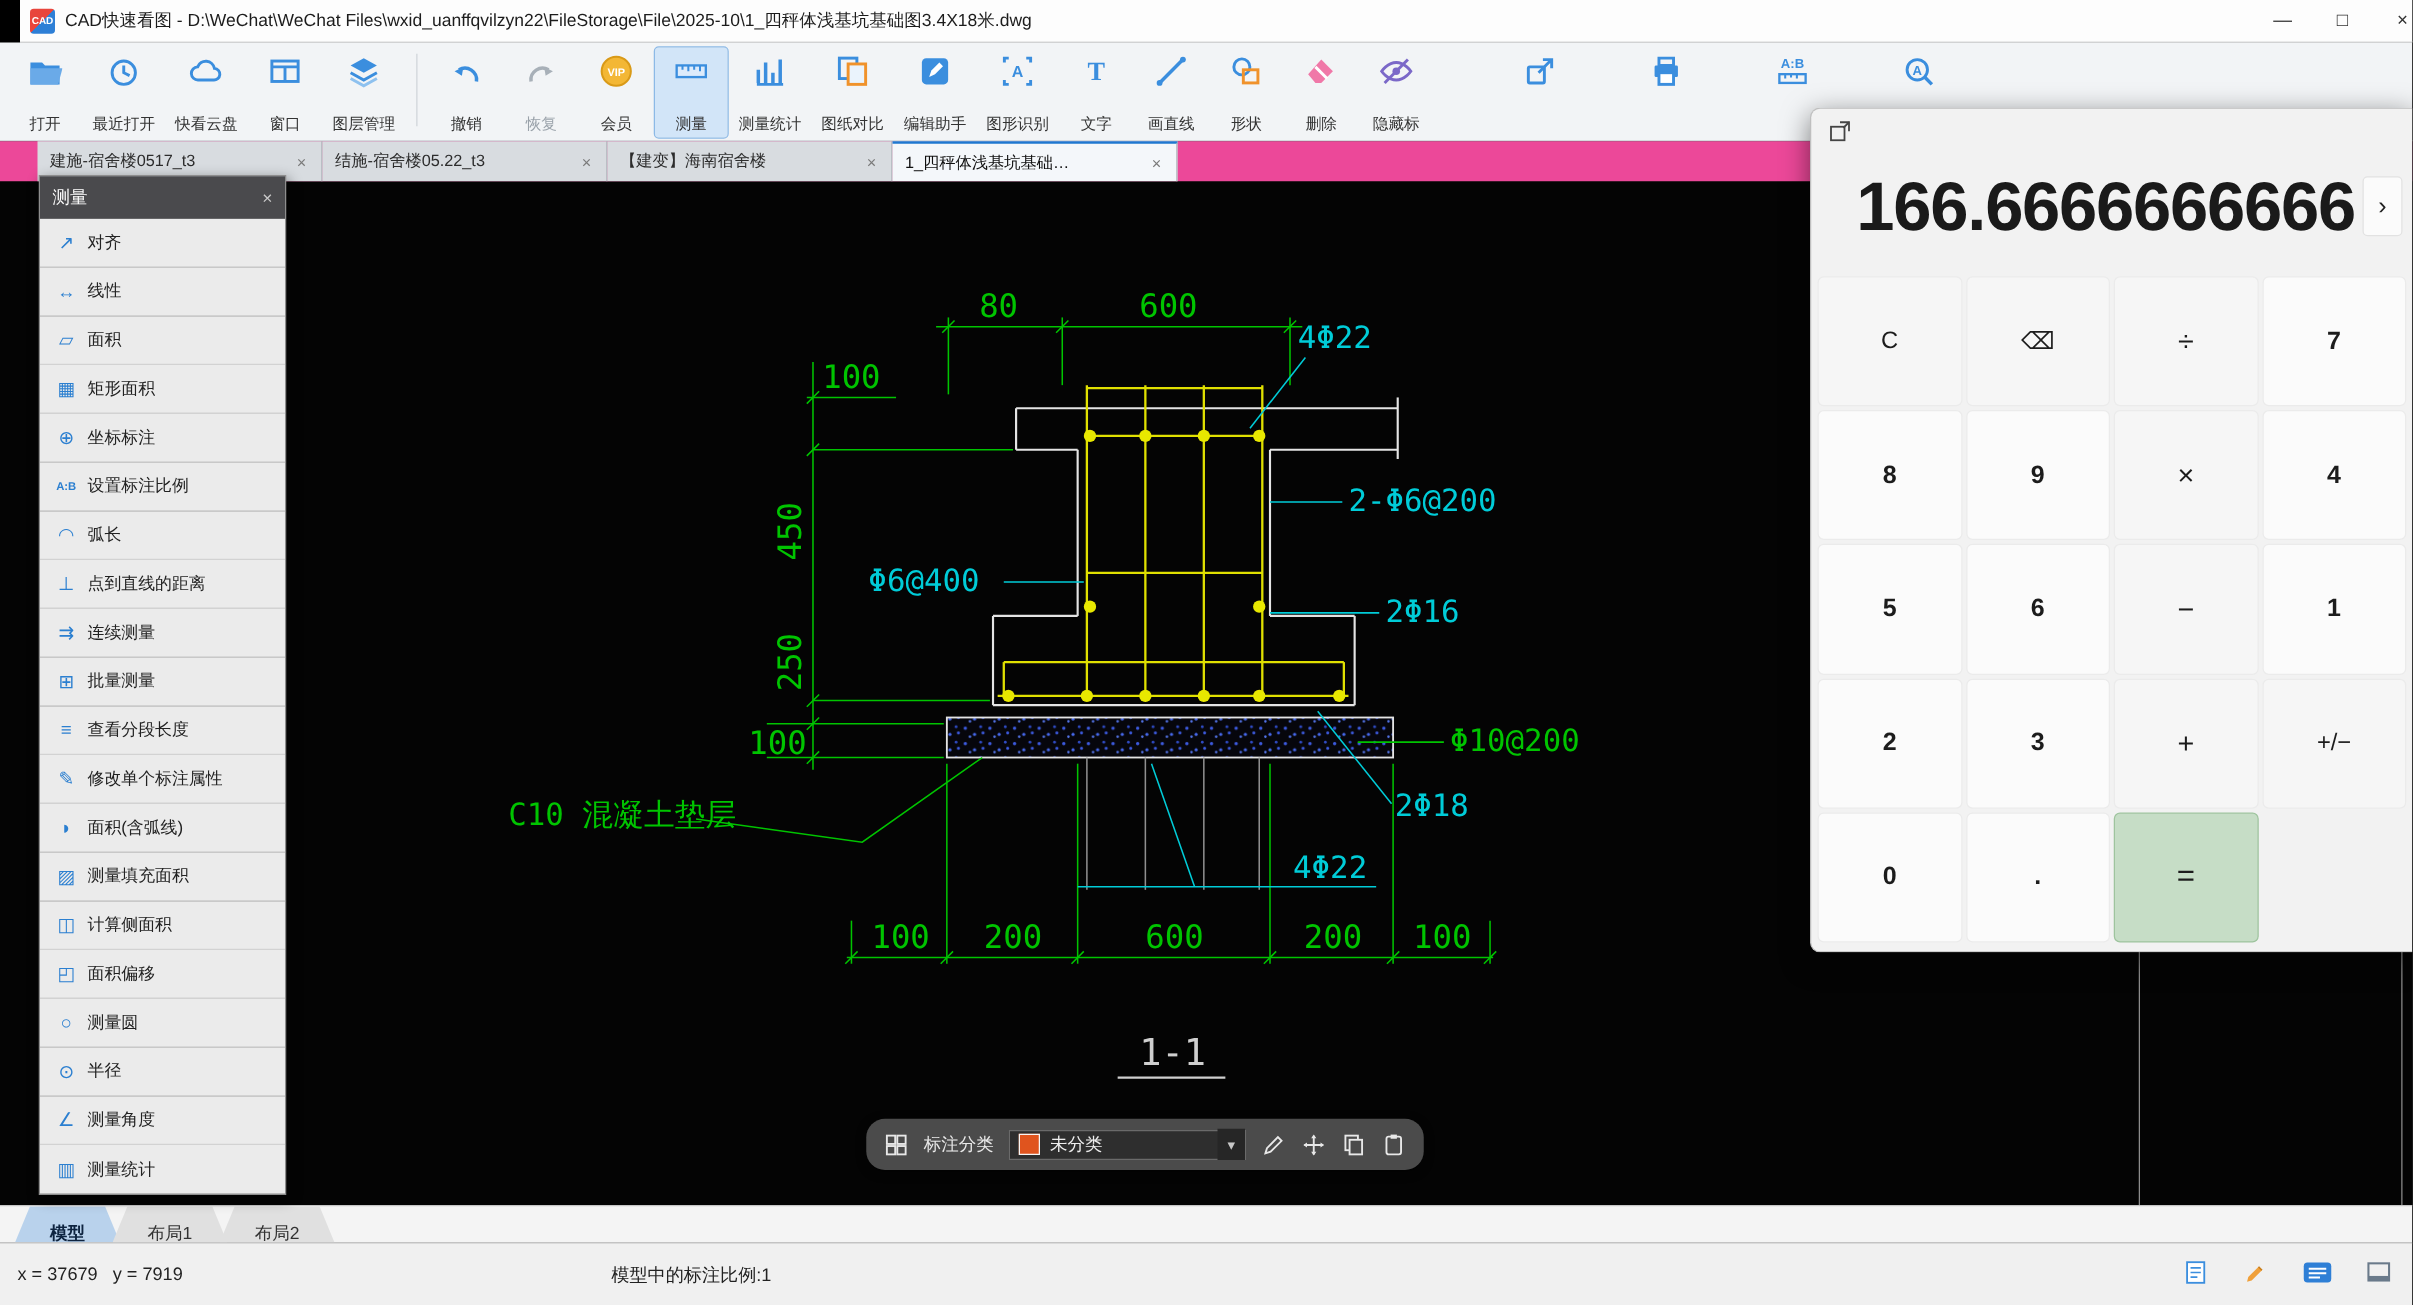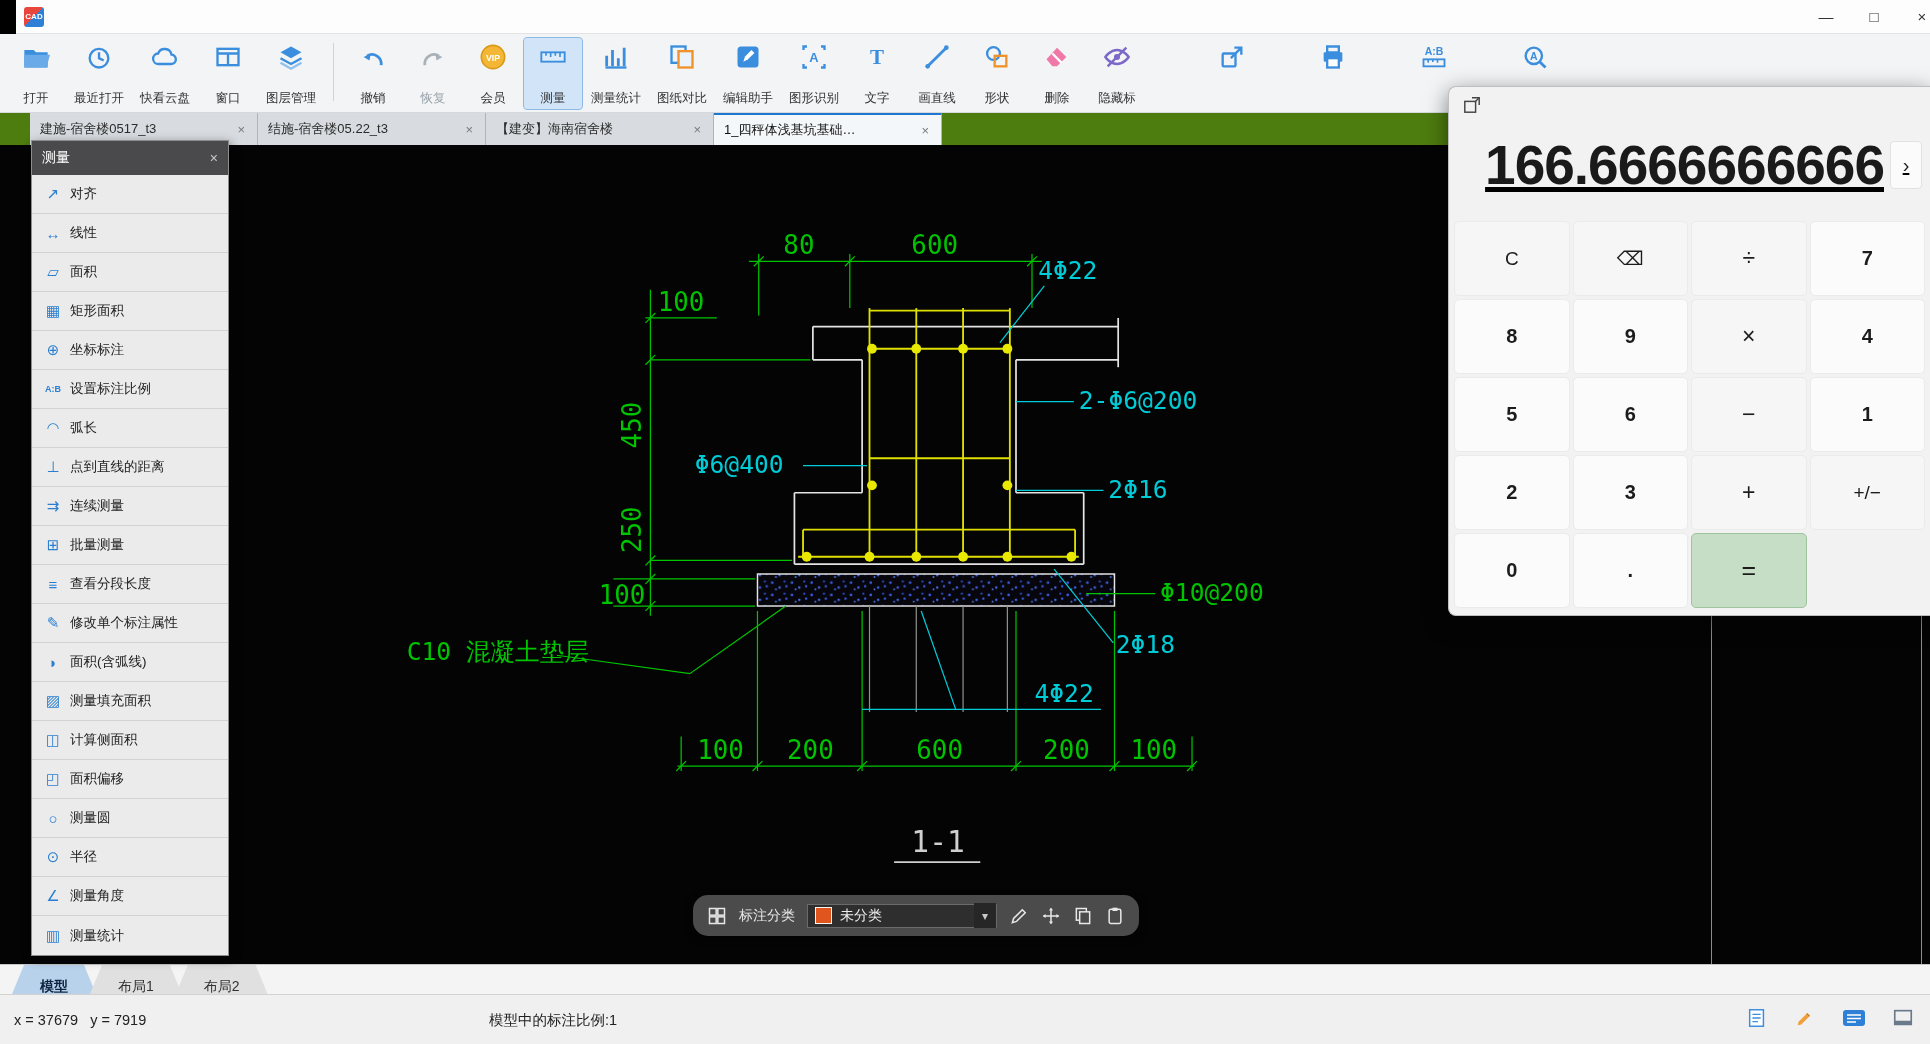--- a/index.html
+++ b/index.html
@@ -23,21 +23,21 @@
   .tb-item{display:flex;flex-direction:column;align-items:center;padding:5px 7px 2px;margin:1px;
            border-radius:3px;min-width:44px;}
   .tb-item .lbl{font-size:12.5px;color:#333;margin-top:15px;white-space:nowrap;}
   .tb-item.selected{background:#d2e5f8;outline:1px solid #8cb9e6;}
   .tb-item.disabled .lbl{color:#9aa2aa;}
   .tb-sep{width:1px;height:58px;background:#cfd4d9;margin:6px 9px 0;}
   .tb-icononly{margin-left:42px;}
   .tb-icononly.first{margin-left:56px;}
 
   
-  .tabbar{position:absolute;left:0;top:113px;width:100%;height:32px;background:#4d7c0f;
+  .tabbar{position:absolute;left:0;top:113px;width:100%;height:32px;background:#ec4899;
           display:flex;align-items:stretch;padding-left:30px;box-sizing:border-box;z-index:5;}
   .dtab{width:228px;display:flex;align-items:center;padding:0 10px;box-sizing:border-box;
         background:#d8dce0;border-right:1px solid #aeb4ba;font-size:13px;color:#2c2c2c;}
   .dtab .x{margin-left:auto;color:#7a7a7a;font-size:13px;padding:0 2px;}
   .dtab.active{background:#f4f7fa;border-top:2px solid #1f78d0;color:#0f0f0f;}
 
   
   .canvas{position:absolute;left:0;top:145px;width:100%;height:819px;background:#040404;cursor:crosshair;}
   .cad{position:absolute;left:345px;top:40px;}
   .vframe{position:absolute;width:1px;background:#8c8c8c;top:467px;height:352px;}
@@ -58,23 +58,23 @@
           box-shadow:2px 3px 10px rgba(0,0,0,.45);}
   .mpanel-hd{height:34px;background:#4a4a4d;color:#fff;display:flex;align-items:center;
              padding:0 10px;font-size:14px;}
   .mpanel-hd .x{margin-left:auto;color:#c9c9c9;font-size:14px;}
   .mitem{height:39px;background:#ebebeb;border-bottom:1px solid #d2d2d2;display:flex;align-items:center;
          padding:0 10px;box-sizing:border-box;font-size:13.5px;color:#222;}
   .mitem .ic{width:22px;flex:0 0 auto;text-align:center;color:#2b7fd0;font-size:15px;margin-right:6px;}
   .mitem .ic.ab{font-size:9px;font-weight:bold;letter-spacing:0;}
 
   
-  .calc{position:absolute;left:1448px;top:86px;right:0;height:530px;background:#f2f2f2;
+  .calc{position:absolute;left:1448px;top:86px;right:0;height:676px;background:#f2f2f2;
         border:1px solid #bfbfbf;border-right:none;border-radius:8px 0 0 8px;z-index:100;
-        box-shadow:0 6px 22px rgba(0,0,0,.5);box-sizing:border-box;text-decoration:underline;}
+        box-shadow:0 6px 22px rgba(0,0,0,.5);box-sizing:border-box;}
   .calc-top{height:34px;padding:9px 0 0 14px;box-sizing:border-box;}
   .calc-display{height:88px;display:flex;align-items:center;justify-content:flex-end;
                 padding:0 8px 0 14px;overflow:hidden;}
   .calc-num{font-size:55px;font-weight:600;color:#1a1a1a;letter-spacing:-1px;white-space:nowrap;}
   .calc-more{width:30px;height:46px;margin-left:6px;background:#fbfbfb;border:1px solid #e2e2e2;border-radius:4px;
              display:flex;align-items:center;justify-content:center;font-size:20px;color:#222;flex:0 0 auto;}
   .calc-grid{position:absolute;left:5px;right:5px;top:134px;bottom:7px;display:grid;
              grid-template-columns:repeat(4,1fr);grid-template-rows:repeat(5,1fr);gap:3px;}
   .k{background:#fbfbfb;border:1px solid #ebebeb;border-radius:5px;display:flex;align-items:center;
      justify-content:center;font-size:19px;color:#1c1c1c;}
@@ -99,20 +99,21 @@
             font-size:14.5px;color:#222;}
   .sb-icons{position:absolute;right:16px;top:0;height:100%;display:flex;align-items:center;gap:26px;}
 </style>
 </head>
 <body>
 
 <div class="app">
 
   <div class="titlebar">
     <div class="appicon">CAD</div>
+    <div class="title-text">CAD快速看图 - D:\WeChat\WeChat Files\wxid_uanffqvilzyn22\FileStorage\File\2025-10\1_四秤体浅基坑基础图3.4X18米.dwg</div>
     <div class="win-controls">
       <div class="win-btn">—</div>
       <div class="win-btn">□</div>
       <div class="win-btn">×</div>
     </div>
   </div>
 
   <div class="toolbar">
 
     <div class="tb-item">

